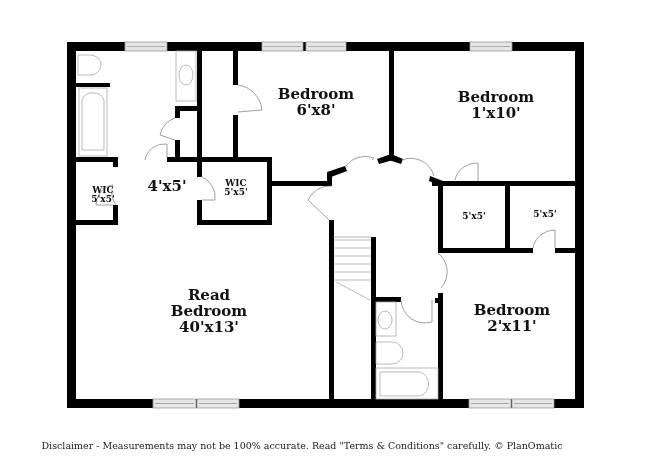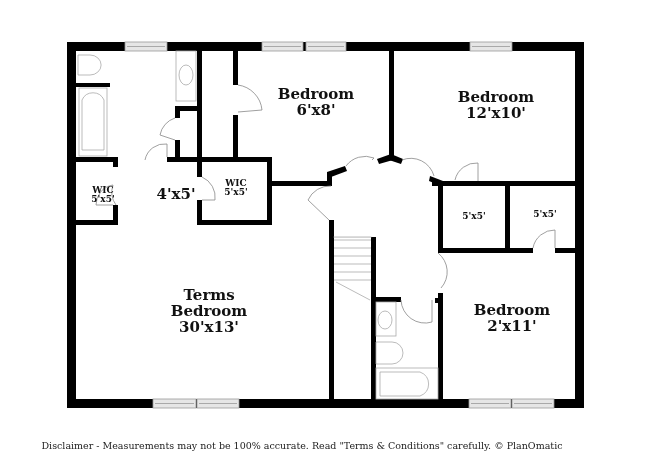--- a/index.html
+++ b/index.html
@@ -135,45 +135,45 @@
   </g>
 </svg>
 
 <div class="room-label big" style="left:316px;top:103px;">
   <div>Bedroom</div>
   <div>6'x8'</div>
 </div>
 
 <div class="room-label big" style="left:496px;top:106px;">
   <div>Bedroom</div>
-  <div>12'x10'</div>
+  <div>1'x10'</div>
 </div>
 
 <div class="room-label big" style="left:512px;top:319px;">
   <div>Bedroom</div>
   <div>2'x11'</div>
 </div>
 
 <div class="room-label big" style="left:209px;top:312px;">
-  <div>Terms</div>
+  <div>Read</div>
   <div>Bedroom</div>
-  <div>30'x13'</div>
+  <div>40'x13'</div>
 </div>
 
 <div class="room-label small" style="left:103px;top:195px;">
   <div>WIC</div>
   <div>5'x5'</div>
 </div>
 
 <div class="room-label small" style="left:236px;top:188px;">
   <div>WIC</div>
   <div>5'x5'</div>
 </div>
 
-<div class="room-label big" style="left:176px;top:187px;margin-top:8px;">
+<div class="room-label big" style="left:167px;top:187px;">
   <div>4'x5'</div>
 </div>
 
 <div class="room-label small" style="left:474px;top:217px;">
   <div>5'x5'</div>
 </div>
 
 <div class="room-label small" style="left:545px;top:215px;">
   <div>5'x5'</div>
 </div>

